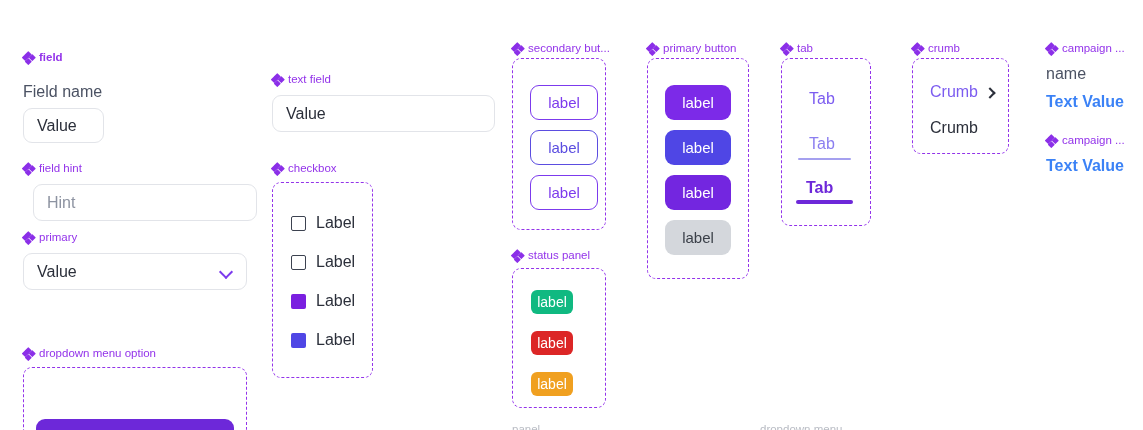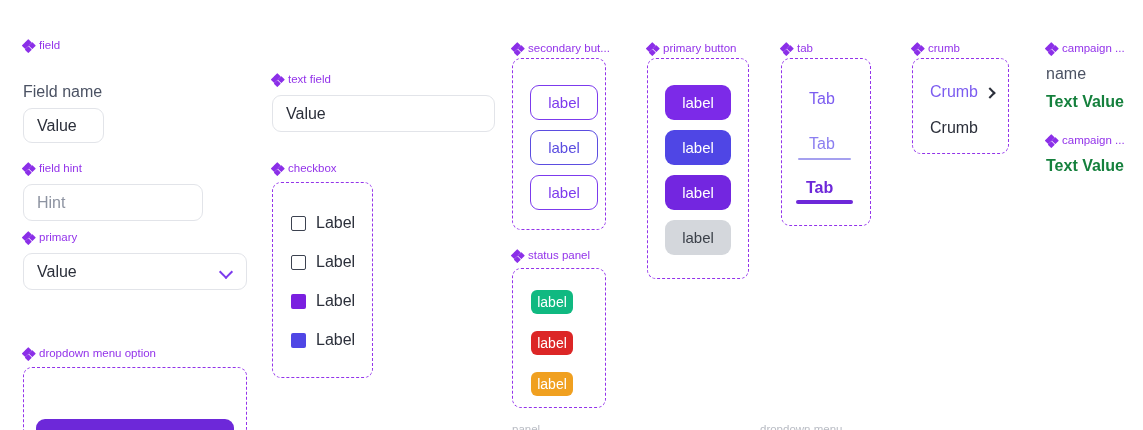--- a/index.html
+++ b/index.html
@@ -177,37 +177,37 @@
     position: absolute;
     left: 1px; top: 1.5px;
     width: 6px; height: 6px;
     border-right: 2px solid #2b2f3a;
     border-top: 2px solid #2b2f3a;
     transform: rotate(45deg);
   }
 
   
   .camp-name { font-size: 16px; color: #4b5263; line-height: 1; }
-  .camp-value { font-size: 16px; font-weight: bold; color: #15803d; line-height: 1; }
+  .camp-value { font-size: 16px; font-weight: bold; color: #3b82f6; line-height: 1; }
 
   
   .clipped-label {
     position: absolute;
     font-size: 11.5px;
     color: #b9bcc4;
     white-space: nowrap;
     line-height: 1;
   }
 </style>
 </head>
 <body>
 
 <div class="canvas">
 
-  <div class="abs cmp-label" style="left:23px; top:40px;">
+  <div class="abs cmp-label" style="left:23px; top:52px;font-weight:bold;">
     <span class="diamond-icon">
         <i class="t"></i>
         <i class="b"></i>
         <i class="l"></i>
         <i class="r"></i>
       </span>
     <span class="txt">field</span>
   </div>
   <div class="abs field-label" style="left:23px; top:84px;">Field name</div>
   <div class="abs input-box" style="left:23px; top:108px; width:81px; height:35px;">
@@ -216,21 +216,21 @@
 
   <div class="abs cmp-label" style="left:23px; top:163px;">
     <span class="diamond-icon">
         <i class="t"></i>
         <i class="b"></i>
         <i class="l"></i>
         <i class="r"></i>
       </span>
     <span class="txt">field hint</span>
   </div>
-  <div class="abs input-box placeholder" style="left:23px; top:184px; width:180px; height:37px;">
+  <div class="abs input-box placeholder" style="left:33px; top:184px; width:224px; height:37px;">
     <span>Hint</span>
   </div>
 
   <div class="abs cmp-label" style="left:23px; top:232px;">
     <span class="diamond-icon">
         <i class="t"></i>
         <i class="b"></i>
         <i class="l"></i>
         <i class="r"></i>
       </span>

